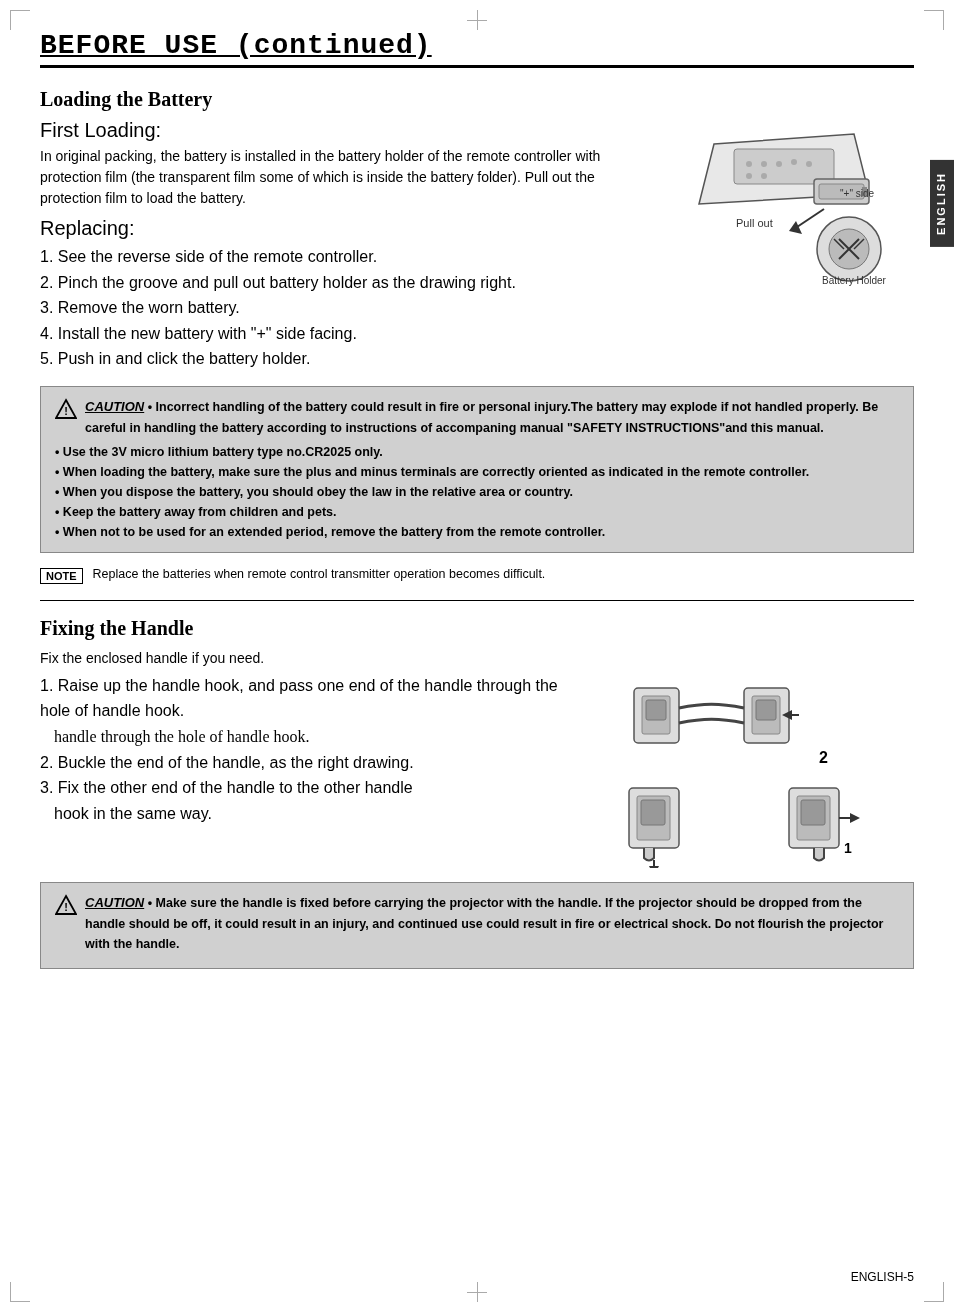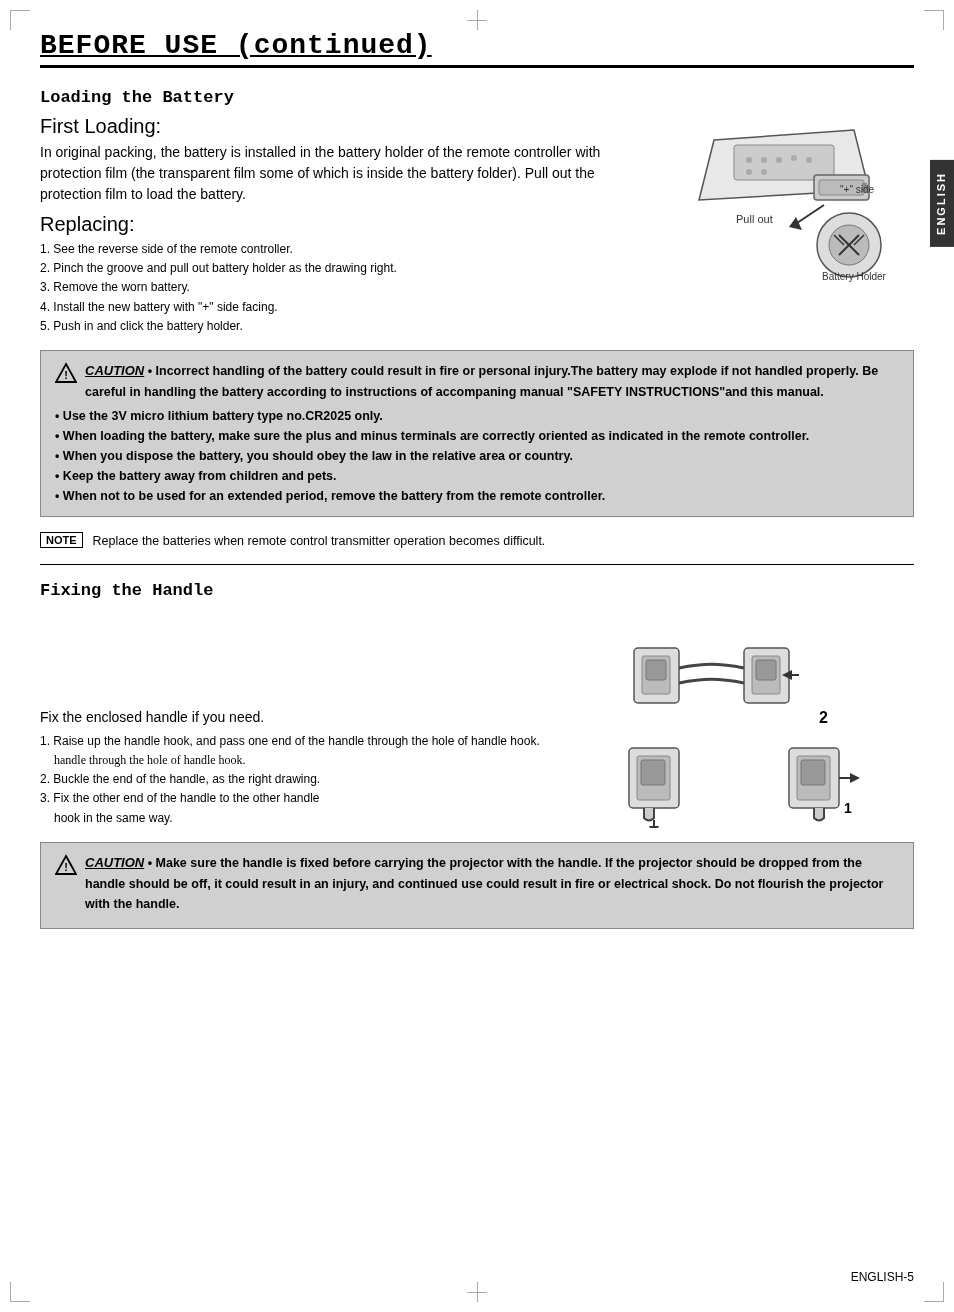--- a/index.html
+++ b/index.html
@@ -83,23 +83,23 @@
       font-family: 'Courier New', monospace;
       border-bottom: 3px solid #000;
       padding-bottom: 4px;
       margin-bottom: 20px;
       letter-spacing: 1px;
       text-decoration: underline;
     }
 
     
     .section-title {
-      font-size: 17px;
+      font-size: 20px;
       font-weight: bold;
-      font-family: Liberation Mono, monospace;
+      font-family: Liberation Serif, serif;
       margin-bottom: 8px;
     }
 
     .subsection-title {
       font-size: 20px;
       font-weight: normal;
       margin-bottom: 4px;
     }
 
     
@@ -121,21 +121,21 @@
       align-items: center;
     }
 
     p {
       font-size: 14px;
       line-height: 1.5;
       margin-bottom: 4px;
     }
 
     .list-item {
-      font-size: 12px;
+      font-size: 16px;
       line-height: 1.6;
     }
 
     
     .caution-box {
       background: #d0d0d0;
       border: 1px solid #888;
       padding: 10px 14px;
       margin: 14px 0;
       font-size: 12.5px;
@@ -163,21 +163,21 @@
 
     .caution-word {
       font-weight: bold;
       text-decoration: underline;
       font-size: 13px;
       font-style: italic;
     }
 
     .note-box {
       display: flex;
-      align-items: flex-end;
+      align-items: flex-start;
       gap: 10px;
       margin: 8px 0 16px 0;
       font-size: 12.5px;
     }
 
     .note-label {
       background: #fff;
       border: 1.5px solid #000;
       font-weight: bold;
       font-size: 11px;
@@ -188,21 +188,20 @@
 
     .divider {
       border-top: 1.5px solid #000;
       margin: 16px 0;
     }
 
     
     .handle-two-col {
       display: flex;
       gap: 10px;
-      align-items: flex-end;
     }
 
     .handle-text-col {
       flex: 1;
     }
 
     .handle-image-col {
       width: 320px;
       flex-shrink: 0;
       display: flex;

